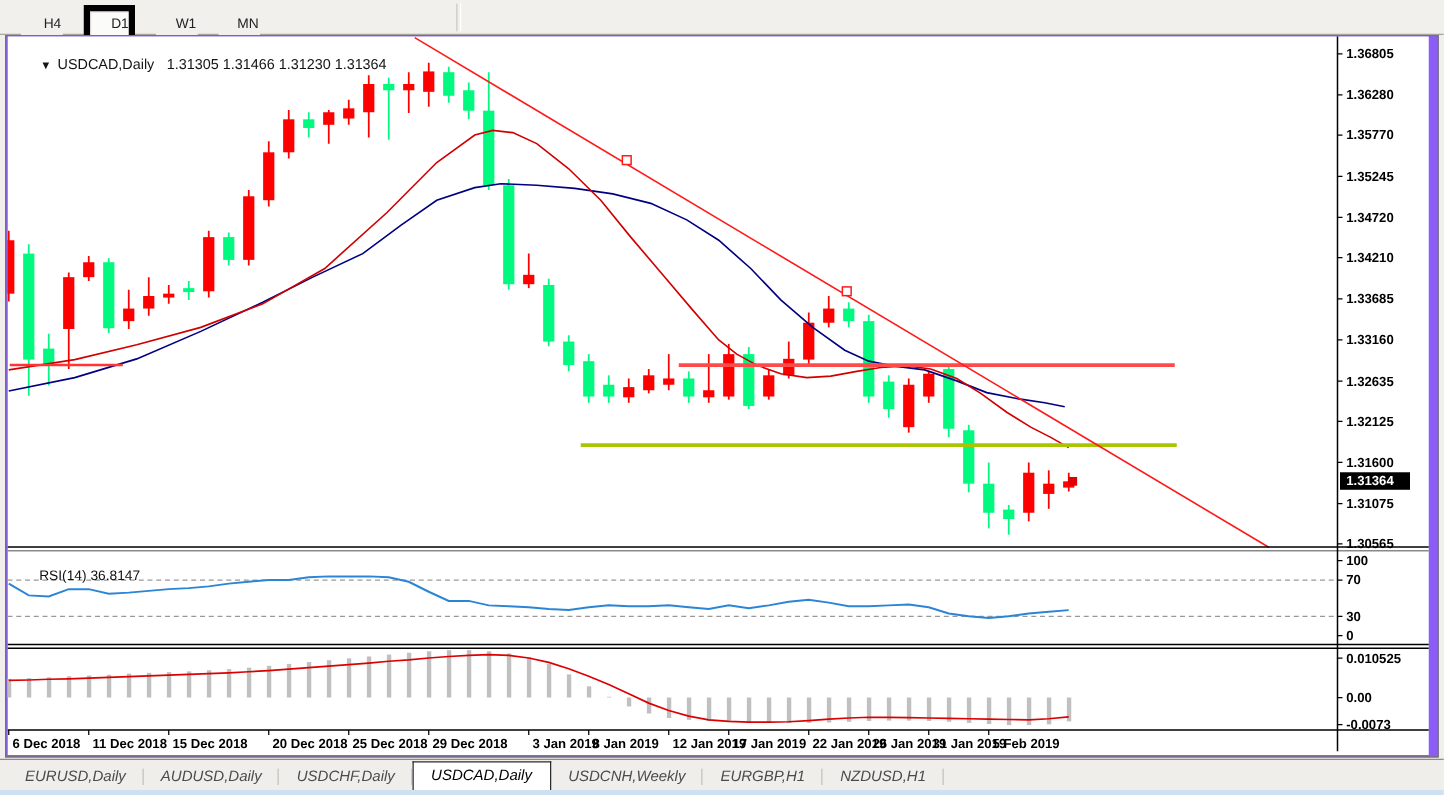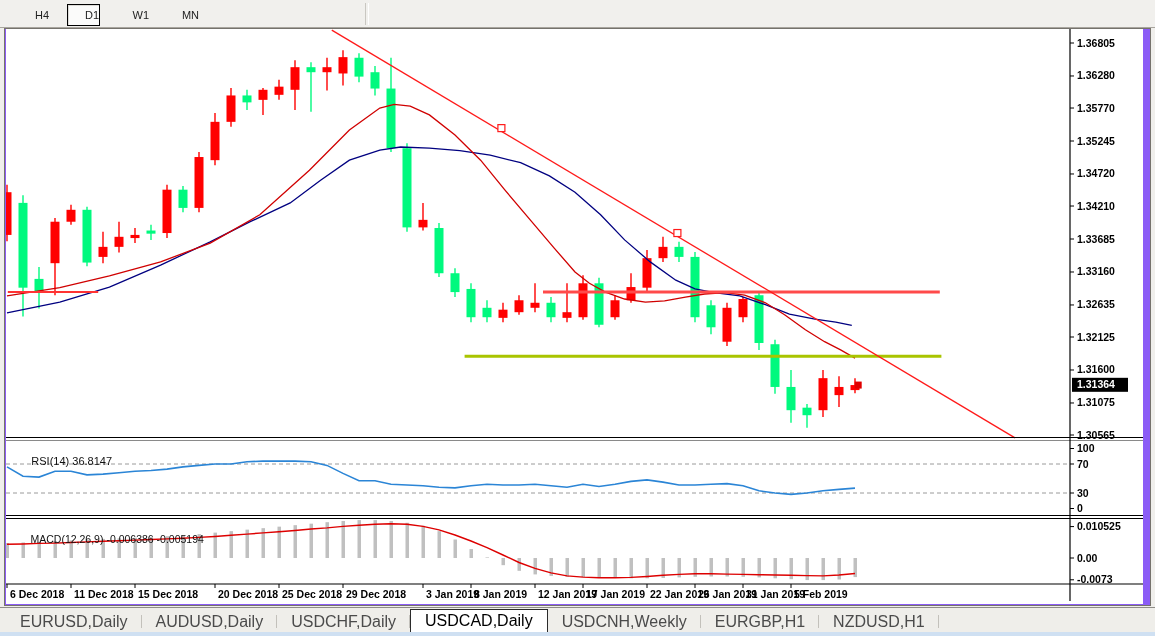--- a/index.html
+++ b/index.html
@@ -5,43 +5,43 @@
   html,body{margin:0;padding:0;width:1155px;height:636px;overflow:hidden;
     background:#f0efec;font-family:"Liberation Sans",sans-serif;}
   #app{position:absolute;left:0;top:0;width:1155px;height:636px;}
 
   
   #toolbar{position:absolute;left:0;top:0;width:1155px;height:28px;
     background:#f1f0ed;border-bottom:1px solid #a8a59e;box-sizing:border-box;}
   .tf-btn{position:relative;display:inline-block;margin:4px 0 0 17px;width:31px;height:20px;
     line-height:20px;text-align:right;font-size:11px;color:#222;cursor:default;
     background:#f1f0ed;border:1px solid #f1f0ed;}
-  .tf-btn.active{background:#fbfbfa;border:1px solid #000000;
+  .tf-btn.active{background:#fbfbfa;border:5px solid #000000;
     box-shadow:inset 1px 1px 0 #dcdbd7;}
   .tf-sep{position:absolute;left:365px;top:3px;width:2px;height:22px;
     border-left:1px solid #c9c7c1;border-right:1px solid #ffffff;}
 
   
   #chart-frame{position:absolute;left:4px;top:28px;width:1147px;height:578px;
     box-sizing:border-box;background:#8b5cf6;border:1px solid #75726c;}
   #chart-svg{position:absolute;left:1px;top:0px;}
 
   .overlay-label{position:absolute;font-size:11px;color:#101010;white-space:pre;}
   #main-title{left:8px;top:5px;font-size:11.5px;color:#151515;}
   #main-title .tri{font-size:9px;margin-right:5px;}
   #main-title .ohlc{margin-left:10px;}
   #rsi-label{left:8px;top:414px;font-size:11px;}
   #macd-label{left:8px;top:492px;font-size:10.5px;}
 
   
   #tabbar{position:absolute;left:0;top:607px;width:1155px;height:25px;
     background:#efeeea;border-top:1px solid #8f8d88;box-sizing:border-box;
     display:flex;align-items:flex-end;padding-left:6px;}
-  .tab{position:relative;height:20px;line-height:19px;padding:0 14px;font-size:16px;
-    color:#4b4b4b;cursor:default;white-space:nowrap;}
+  .tab{position:relative;height:20px;line-height:19px;padding:0 14px;font-size:12px;
+    color:#4b4b4b;cursor:default;white-space:nowrap;font-style:italic;}
   .tab .sep{position:absolute;right:0;top:3px;height:13px;border-right:1px solid #c3c1bb;}
   .tab.active{background:#ffffff;border:1px solid #2b2b2b;border-bottom:none;
     height:22px;line-height:21px;color:#000;z-index:2;}
   #bottom-strip{position:absolute;left:0;top:632px;width:1155px;height:4px;background:#cfe0f2;}
 </style>
 </head>
 <body>
 
 <div id="app">
 
@@ -307,28 +307,28 @@
           <text x="644" y="569" fill="#000000">22 Jan 2019</text>
           <line x1="689" y1="555" x2="689" y2="559" stroke="#000"></line>
           <text x="692" y="569" fill="#000000">26 Jan 2019</text>
           <line x1="737" y1="555" x2="737" y2="559" stroke="#000"></line>
           <text x="740" y="569" fill="#000000">31 Jan 2019</text>
           <line x1="785" y1="555" x2="785" y2="559" stroke="#000"></line>
           <text x="788" y="569" fill="#000000">5 Feb 2019</text>
         </g>
       </svg>
 
+    <div id="main-title" class="overlay-label">
+      <span class="tri">▼</span><span>USDCAD,Daily</span><span class="ohlc">1.31305 1.31466 1.31230 1.31364</span>
+    </div>
 
     <div id="rsi-label" class="overlay-label">
       <span>RSI(14)</span> <span>36.8147</span>
     </div>
 
-    <div id="macd-label" class="overlay-label">
-      <span>MACD(12,26,9)</span> <span>-0.006386 -0.005194</span>
-    </div>
   </div>
 
   <div id="tabbar">
 
   <div class="tab">EURUSD,Daily<span class="sep"></span></div>
       <div class="tab">AUDUSD,Daily<span class="sep"></span></div>
       <div class="tab">USDCHF,Daily<span class="sep"></span></div>
       <div class="tab active">USDCAD,Daily</div>
       <div class="tab">USDCNH,Weekly<span class="sep"></span></div>
       <div class="tab">EURGBP,H1<span class="sep"></span></div>

